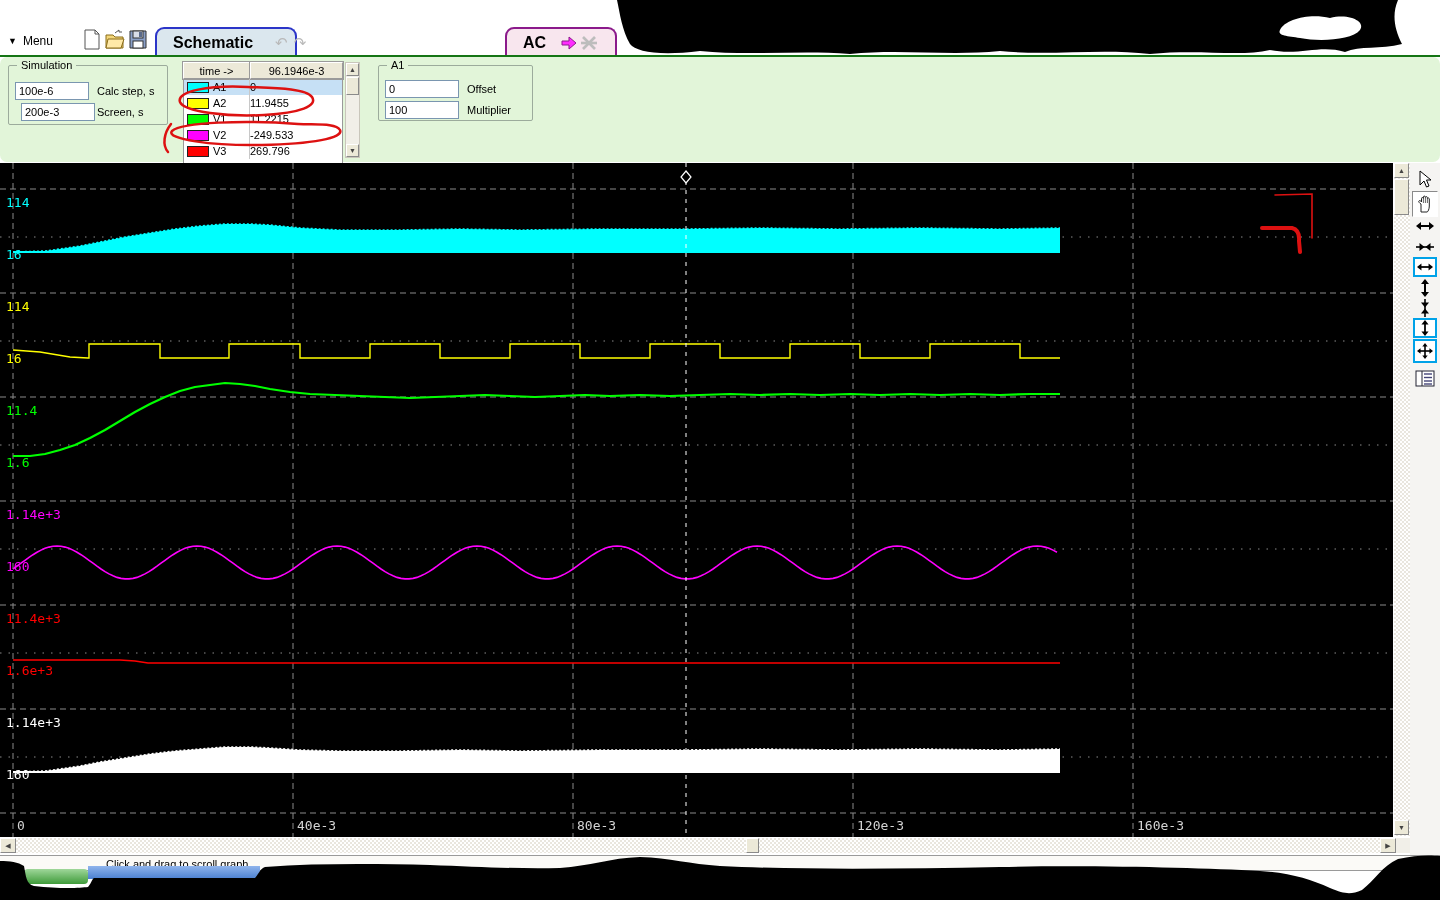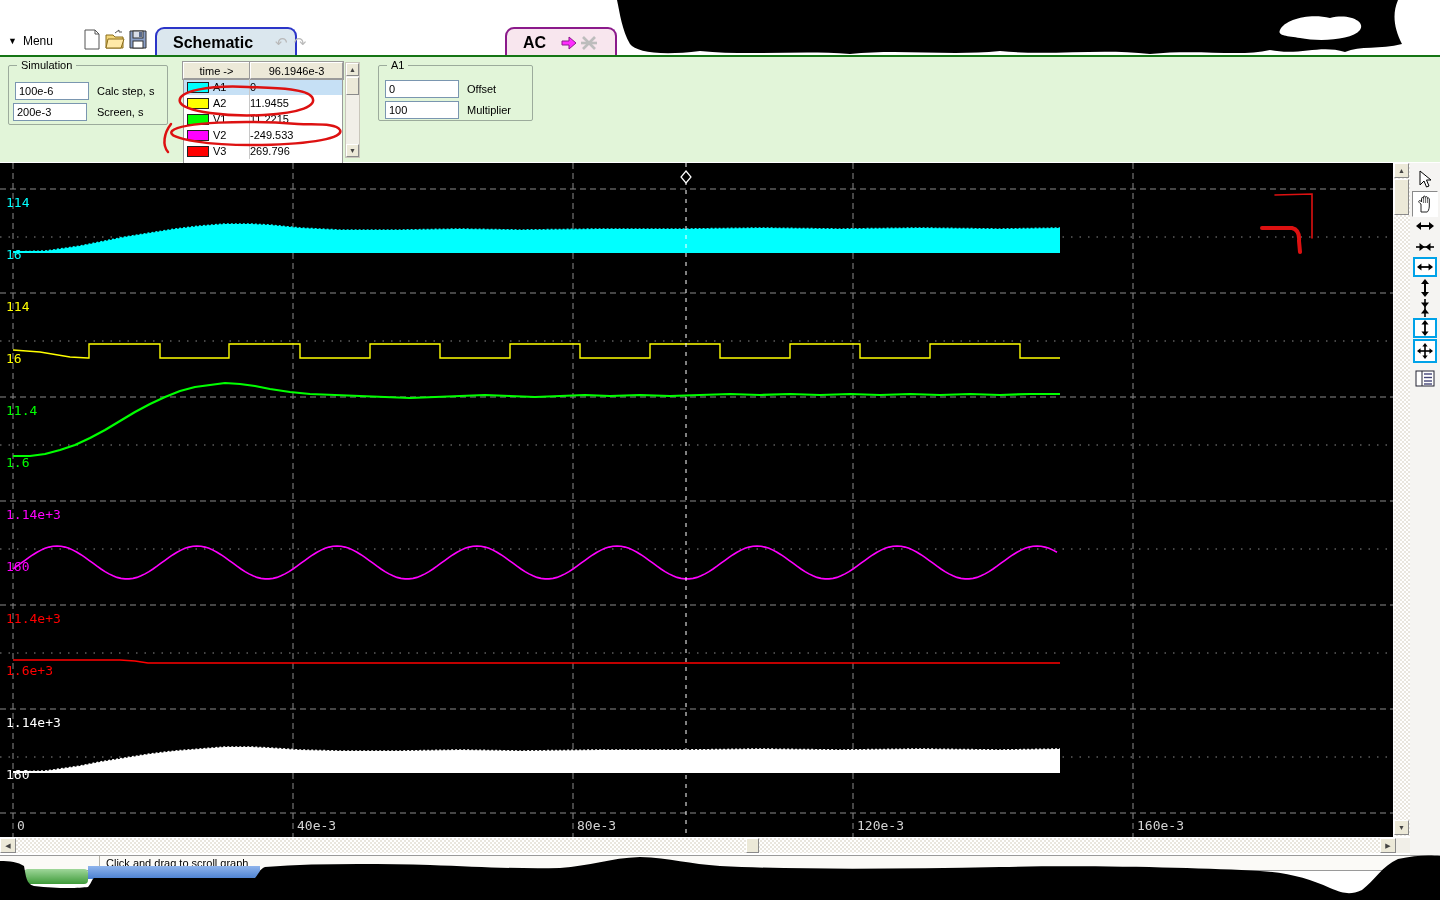--- a/index.html
+++ b/index.html
@@ -15,21 +15,21 @@
   .fileicon { top:3px; width:20px; height:21px; }
   .tab { top:1px; height:29px; border-radius:9px 9px 0 0; display:flex; align-items:center; }
   #tab-schematic { left:155px; width:142px; background:#dbe7ee; border:2px solid #2b35c8; border-bottom:none; }
   #tab-transient { left:300px; width:191px; height:30px; top:0; background:#fbfffb; border:2px solid #157515; border-bottom:none; z-index:3; }
   #tab-ac { left:505px; width:112px; background:#f8e6ee; border:2px solid #8b1a8b; border-bottom:none; }
   .tab .tlabel { font-size:16px; font-weight:bold; padding-left:16px; }
   .gico { margin-left:8px; width:18px; height:18px; }
   .grayglyph { color:#b9b9b9; font-size:15px; }
   #green-underline { left:0; top:55px; width:1440px; height:2px; background:#157515; }
   
-  #panel { left:0; top:57px; width:1440px; height:105px; background:#e2f5d9; }
+  #panel { left:0; top:57px; width:1440px; height:105px; background:#e2f5d9;border-radius:7px; }
   .groupbox { border:1px solid #9cab9c; border-radius:2px; }
   .grouplabel { position:absolute; top:-7px; left:8px; background:#e2f5d9; padding:0 4px; }
   .txtinput { position:absolute; width:74px; height:18px; border:1px solid #7a96b0; background:#fff;
     font-family:"Liberation Sans", sans-serif; font-size:11px; padding:1px 3px; }
   .inlabel { position:absolute; font-size:11px; }
   
   #sigtable { left:183px; top:5px; width:160px; height:96px; }
   .sighead { display:flex; height:17px; }
   .sighead > div { background:#ece9d8; border:1px solid; border-color:#fff #9a9a9a #9a9a9a #fff; outline:1px solid #9a9a9a;
     font-size:11px; display:flex; align-items:center; justify-content:center; }
@@ -54,21 +54,21 @@
   #vscroll { left:1394px; top:163px; width:16px; height:673px; }
   #hscroll { left:0; top:838px; width:1396px; height:15px; }
   .thumb { background:#ece9d8; border:1px solid; border-color:#fff #8a8a8a #8a8a8a #fff; }
   #hscroll-corner { left:1396px; top:838px; width:44px; height:15px; background:#f1efe8; }
   
   #iconcol { left:1410px; top:163px; width:30px; height:737px; background:#f5f4f2; }
   .ritool { position:absolute; left:3px; width:24px; height:20px; display:flex; align-items:center; justify-content:center; }
   .bluebox { border:2px solid #00a2e8; background:#fff; }
   .pressed { border:1px solid; border-color:#8a8a8a #fff #fff #8a8a8a; background:#fff; width:26px; height:26px; left:2px; }
   
-  #statusbar { left:0; top:855px; width:1440px; height:16px; background:#fbfaf7; border-top:1px solid #9a9a9a; border-bottom:1px solid #9a9a9a; display:flex; }
+  #statusbar { left:0; top:855px; width:1440px; height:16px; background:#fbfaf7; border-top:1px solid #9a9a9a; border-bottom:1px solid #9a9a9a; display:flex;align-items:center; }
   #status-cell1 { width:100px; border-right:1px solid #b5b2a8; }
   #status-msg { padding:1px 0 0 6px; font-size:11px; }
   
   #sliver-green { left:24px; top:869px; width:64px; height:15px; border-radius:4px;
      background:linear-gradient(#9fd79a,#3f9b3a); }
   #sliver-blue { left:88px; top:866px; width:172px; height:13px; background:linear-gradient(#8fb4ec,#4a7fd0); }
   .overlay { pointer-events:none; }
 </style>
 </head>
 <body>
@@ -118,21 +118,21 @@
   </div>
 </div>
 <div id="green-underline" class="abs"></div>
 
 <div id="panel" class="abs">
 
   <div class="abs groupbox" style="left:8px;top:8px;width:160px;height:60px">
     <span class="grouplabel">Simulation</span>
     <input class="txtinput" style="left: 6px; top: 16px;" value="100e-6">
     <span class="inlabel" style="left:88px;top:19px">Calc step, s</span>
-    <input class="txtinput" style="left: 4px; top: 37px;" value="200e-3">
+    <input class="txtinput" style="left: 12px; top: 37px;" value="200e-3">
     <span class="inlabel" style="left:88px;top:40px">Screen, s</span>
   </div>
 
   <div id="sigtable" class="abs">
     <div class="sighead">
       <div style="width:67px">time -&gt;</div>
       <div style="width:93px">96.1946e-3</div>
     </div>
     <div id="sigbody">
         <div class="sigrow sel">

